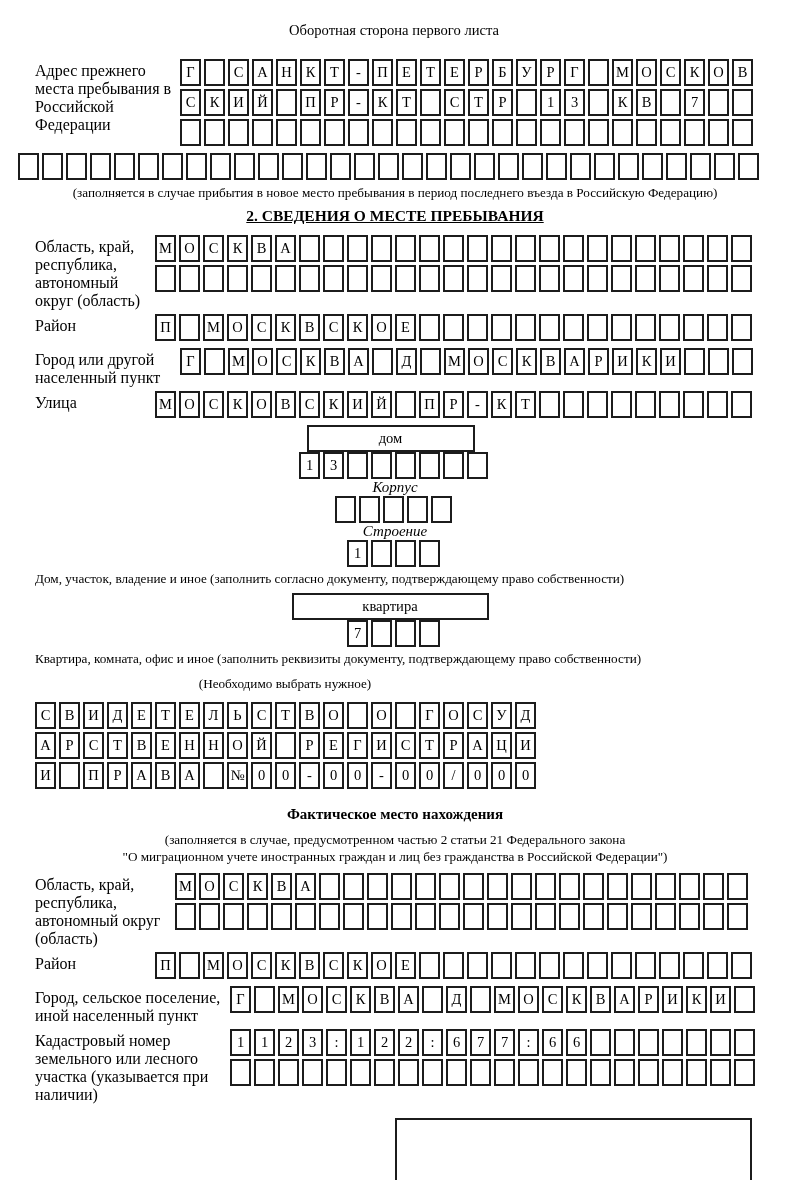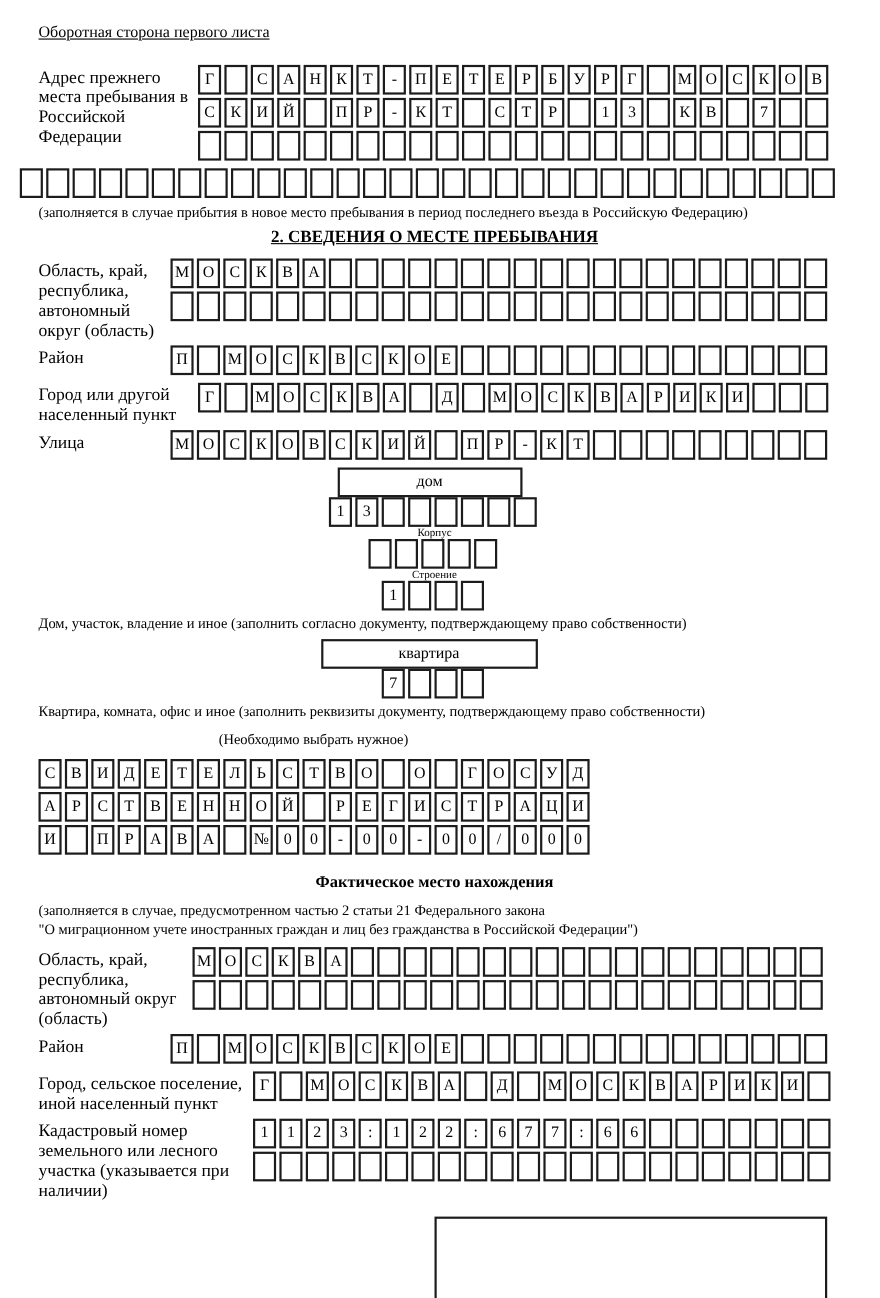--- a/index.html
+++ b/index.html
@@ -2,50 +2,50 @@
 <html><head>
 <meta charset="utf-8">
 <style>
   html,body{margin:0;padding:0;background:#fff;}
   .page{
     width:800px;min-height:1180px;box-sizing:border-box;
     padding:10px 45px 10px 35px;background:#fff;color:#000;
     font-family:"Liberation Serif","DejaVu Serif",serif;
     position:relative;overflow:hidden;
   }
-  .header-note{text-align:left;font-size:14.6px;margin:12px 2px 20px 0;text-decoration:underline;}
+  .header-note{text-align:center;font-size:14.6px;margin:12px 2px 20px 0;}
   .frow{display:flex;align-items:flex-start;margin-bottom:4px;}
   .flabel{flex:0 0 auto;font-size:16px;line-height:18px;padding-top:3px;}
   .w120{width:120px;}
   .w140{width:140px;}
   .w145{width:145px;}
   .w195{width:195px;}
   .w217{width:217px;}
   .cellcol{display:flex;flex-direction:column;}
   .cellrow{white-space:nowrap;height:27px;margin-bottom:3px;}
   .cell{
     display:inline-flex;align-items:center;justify-content:center;
     width:21px;height:27px;box-sizing:border-box;border:2px solid #1c1c1c;
     margin-right:3px;font-size:14.5px;vertical-align:top;
     font-family:"Liberation Serif","DejaVu Serif",serif;
   }
   .cb{width:24px;}
   .fullrow{margin-left:-17px;margin-bottom:4px;}
   .note{font-size:13.2px;line-height:17px;}
-  .center{}
+  .center{text-align:center;}
   .section-title{text-align:center;font-weight:bold;font-size:15.5px;margin:4px 0 10px 0;text-decoration:underline;}
   .sub-title{text-align:center;font-weight:bold;font-size:15px;margin:14px 0 8px 0;}
   .house-row{display:flex;align-items:center;margin-bottom:3px;flex-direction:column;}
   .widebox{
     border:2px solid #1c1c1c;height:27px;box-sizing:border-box;
     display:flex;align-items:center;justify-content:center;font-size:14.6px;
   }
   .dom-box{width:168px;margin-right:9px;}
   .kv-box{width:197px;margin-right:10px;}
-  .inline-lbl{font-size:10px;margin:0 7px;white-space:nowrap;}
+  .inline-lbl{font-size:15px;margin:0 7px;white-space:nowrap;font-style:italic;}
   .stay-row{display:flex;align-items:center;margin:6px 0 3px 0;font-size:14.6px;}
   .stay-row .lbl{margin-right:10px;white-space:nowrap;}
   .stay-row .opt{margin:0 24px 0 9px;white-space:nowrap;}
   .stay-note{margin:1px 0 10px 110px;width:280px;text-align:center;}
   .mb6{margin-bottom:6px;}
   .mb8{margin-bottom:8px;}
   .mb10{margin-bottom:10px;}
   .confirm-box{width:357px;height:177px;border:2px solid #1c1c1c;box-sizing:border-box;margin:14px 0 6px 360px;}
 </style>
 </head>

